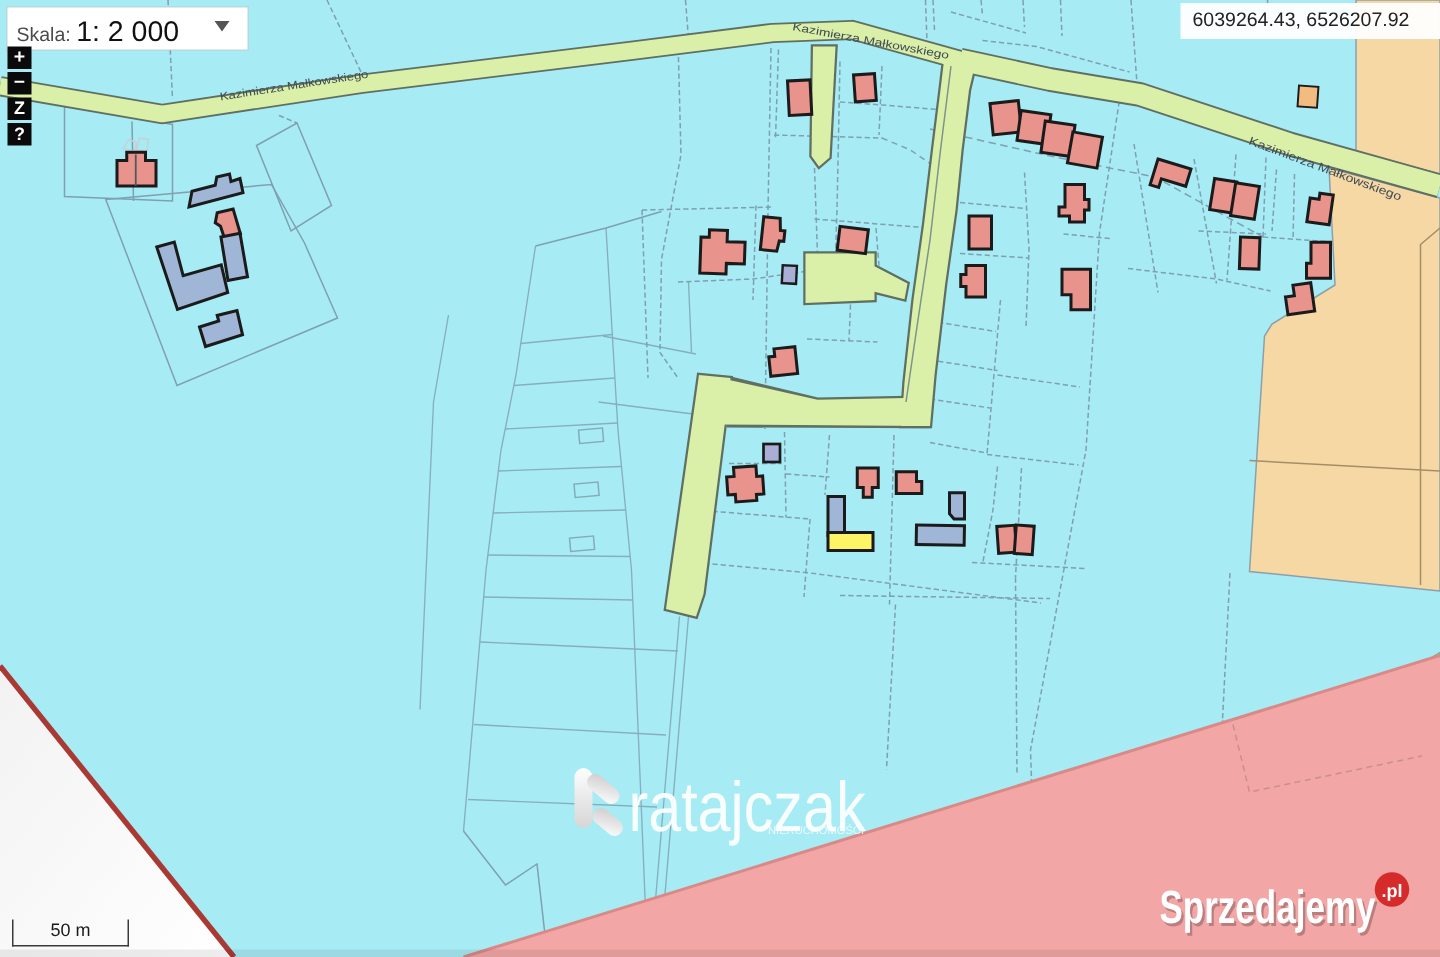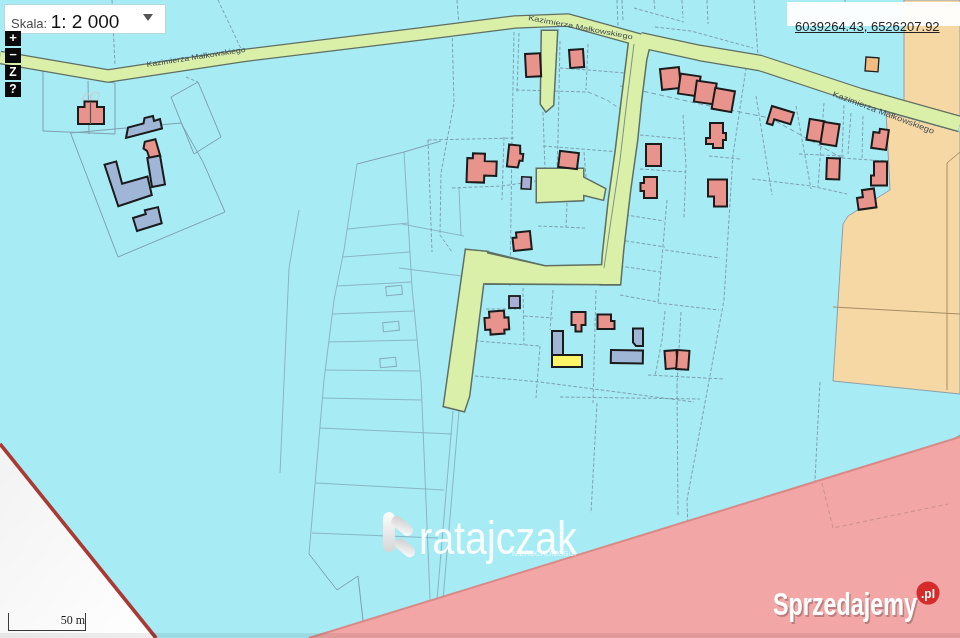--- a/index.html
+++ b/index.html
@@ -335,21 +335,21 @@
 
   <div style="position:absolute;left:5px;top:31px;width:16px;height:15px;background:#0a0a0a;color:#fff;font-size:13px;font-weight:bold;text-align:center;line-height:14px;">+</div>
 
   <div style="position:absolute;left:5px;top:48px;width:16px;height:15px;background:#0a0a0a;color:#fff;font-size:13px;font-weight:bold;text-align:center;line-height:12px;">–</div>
 
   <div style="position:absolute;left:5px;top:65px;width:16px;height:15px;background:#0a0a0a;color:#fff;font-size:12px;font-weight:bold;text-align:center;line-height:15px;">Z</div>
 
   <div style="position:absolute;left:5px;top:82px;width:16px;height:15px;background:#0a0a0a;color:#fff;font-size:12px;font-weight:bold;text-align:center;line-height:15px;">?</div>
 
   <div style="position:absolute;left:787px;top:2px;width:173px;height:24px;background:rgba(255,255,255,0.95);">
-    <span style="position:absolute;left:8px;top:17px;font-size:13px;color:#222;text-decoration:underline;">6039264.43, 6526207.92</span>
+    <span style="position:absolute;left:8px;top:3px;font-size:13px;color:#222;">6039264.43, 6526207.92</span>
   </div>
 
   <div style="position:absolute;left:8px;top:613px;width:76px;height:17px;border-left:1.5px solid #3a3a3a;border-right:1.5px solid #3a3a3a;border-bottom:1.5px solid #3a3a3a;">
 
-    <div style="width:100%;text-align:right;font-size:12px;color:#1a1a1a;margin-top:0px;font-family:Liberation Serif, serif;">50 m</div>
+    <div style="width:100%;text-align:center;font-size:12px;color:#1a1a1a;margin-top:0px;">50 m</div>
   </div>
 </div>
 </div>
 
 </body></html>

